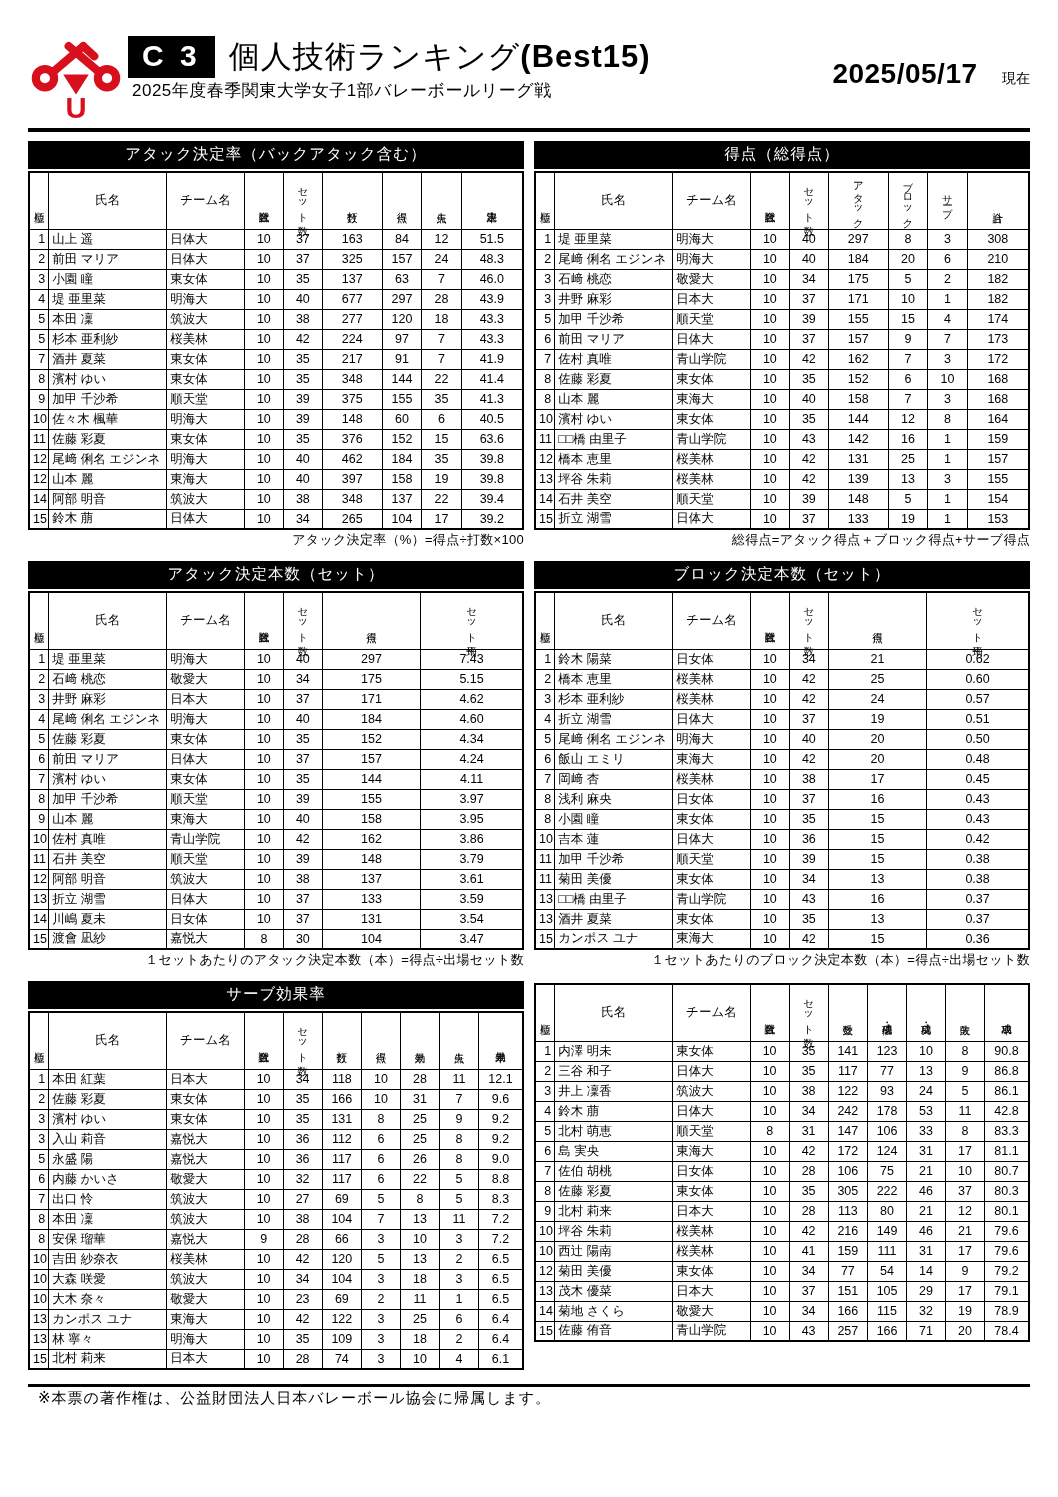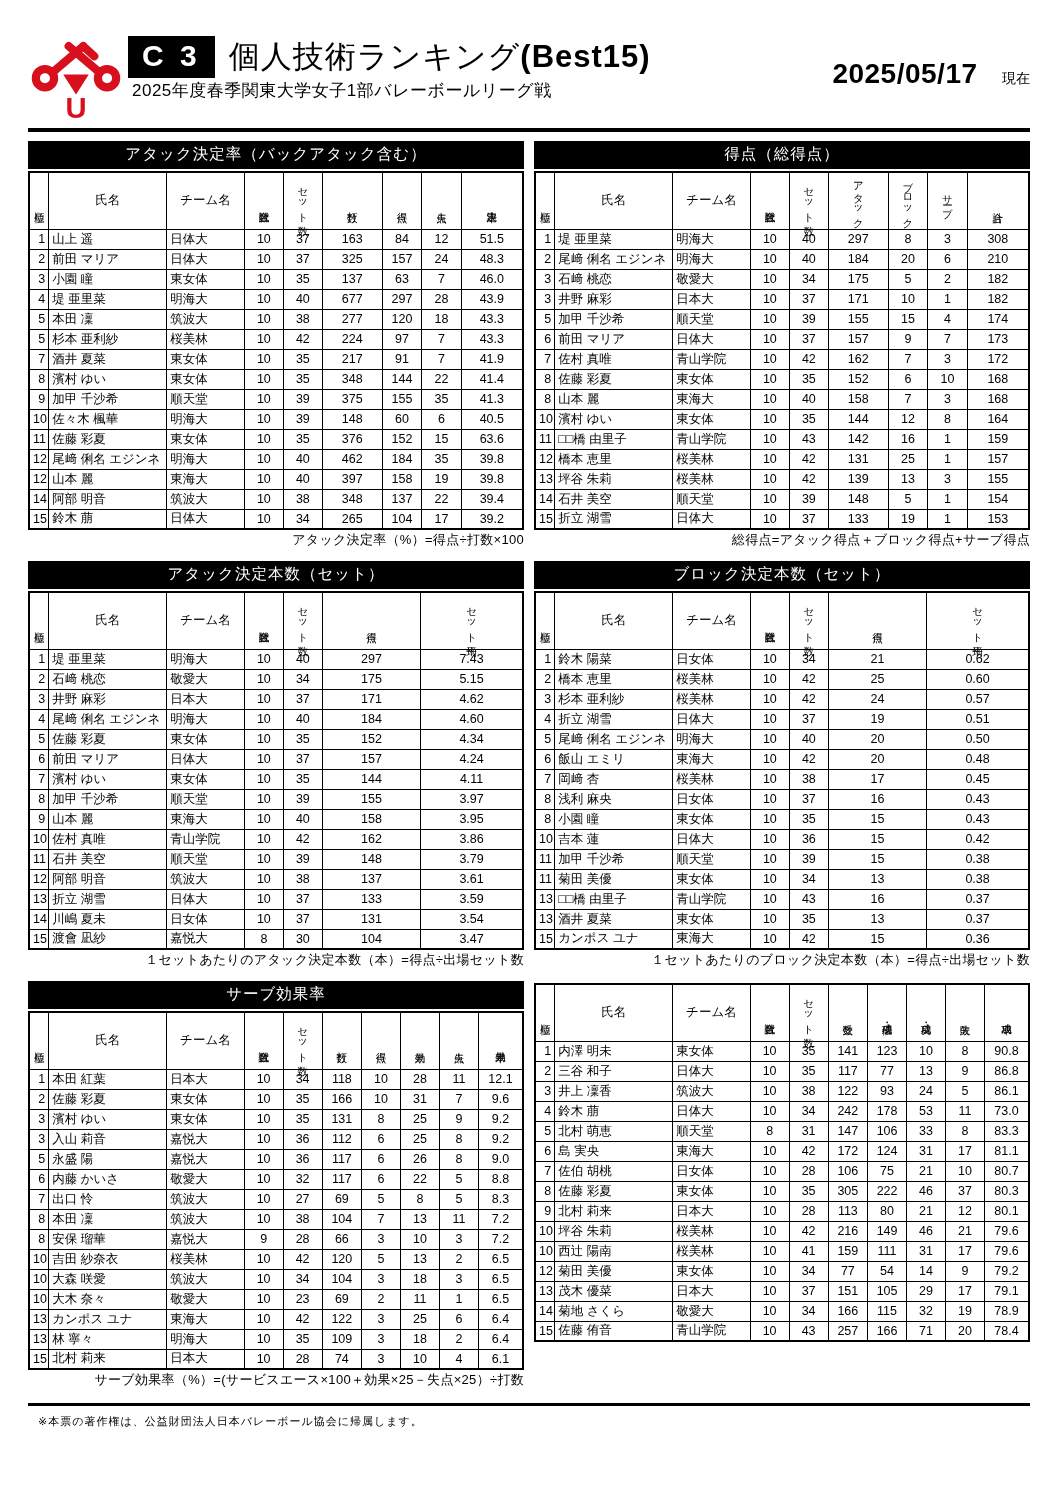--- a/index.html
+++ b/index.html
@@ -35,21 +35,21 @@
   .v{writing-mode:vertical-rl;text-orientation:upright;display:inline-block;
     line-height:1.05;font-size:10.5px;letter-spacing:0.5px;}
   .tblock tbody td{height:20px;font-size:12.5px;padding:0 3px;white-space:nowrap;overflow:hidden;}
   td.rank{text-align:right;font-size:12px;padding-right:2px;}
   td.name{text-align:left;}
   td.team{text-align:left;}
   td.num{text-align:center;}
   .fnote{text-align:right;font-size:13px;margin-top:1px;letter-spacing:0.3px;}
   
   .frule{height:3px;background:#000;margin-top:14px;}
-  .copy{font-size:11px;margin-top:8px;padding-left:10px;letter-spacing:1px;}
+  .copy{font-size:15px;margin-top:2px;padding-left:10px;letter-spacing:1px;}
 </style>
 </head>
 <body>
 
 <div id="page">
 
   <div class="hdr">
     <svg class="logo" viewBox="0 0 100 92" aria-hidden="true">
       <g fill="none" stroke="#d8101e" stroke-width="9" stroke-linecap="round">
         <circle cx="16" cy="44" r="10"></circle>
@@ -1004,21 +1004,20 @@
               <td class="num">10</td>
               <td class="num">28</td>
               <td class="num">74</td>
               <td class="num">3</td>
               <td class="num">10</td>
               <td class="num">4</td>
               <td class="num">6.1</td>
             </tr>
           </tbody>
         </table>
-        <div class="fnote">サーブ効果率（%）=(サービスエース×100＋効果×25－失点×25）÷打数</div>
       </div>
       <div class="tblock">
         <table>
           <colgroup>
             <col style="width: 4%;">
             <col style="width: 23.9%;">
             <col style="width: 15.7%;">
             <col style="width: 7.9%;">
             <col style="width: 7.9%;">
             <col style="width: 8%;">
@@ -1081,21 +1080,21 @@
             <tr>
               <td class="rank">4</td>
               <td class="name">鈴木 萠</td>
               <td class="team">日体大</td>
               <td class="num">10</td>
               <td class="num">34</td>
               <td class="num">242</td>
               <td class="num">178</td>
               <td class="num">53</td>
               <td class="num">11</td>
-              <td class="num">73.0</td>
+              <td class="num">42.8</td>
             </tr>
             <tr>
               <td class="rank">5</td>
               <td class="name">北村 萌恵</td>
               <td class="team">順天堂</td>
               <td class="num">8</td>
               <td class="num">31</td>
               <td class="num">147</td>
               <td class="num">106</td>
               <td class="num">33</td>

